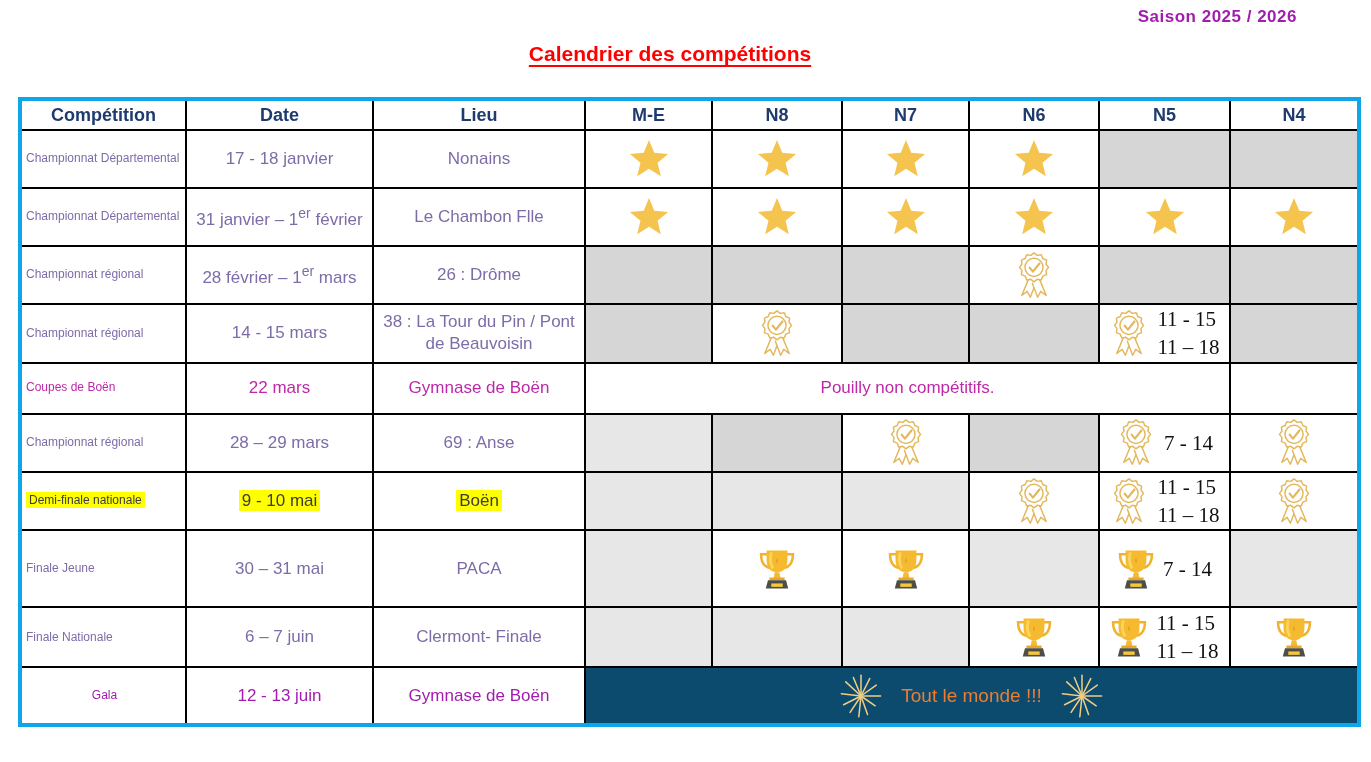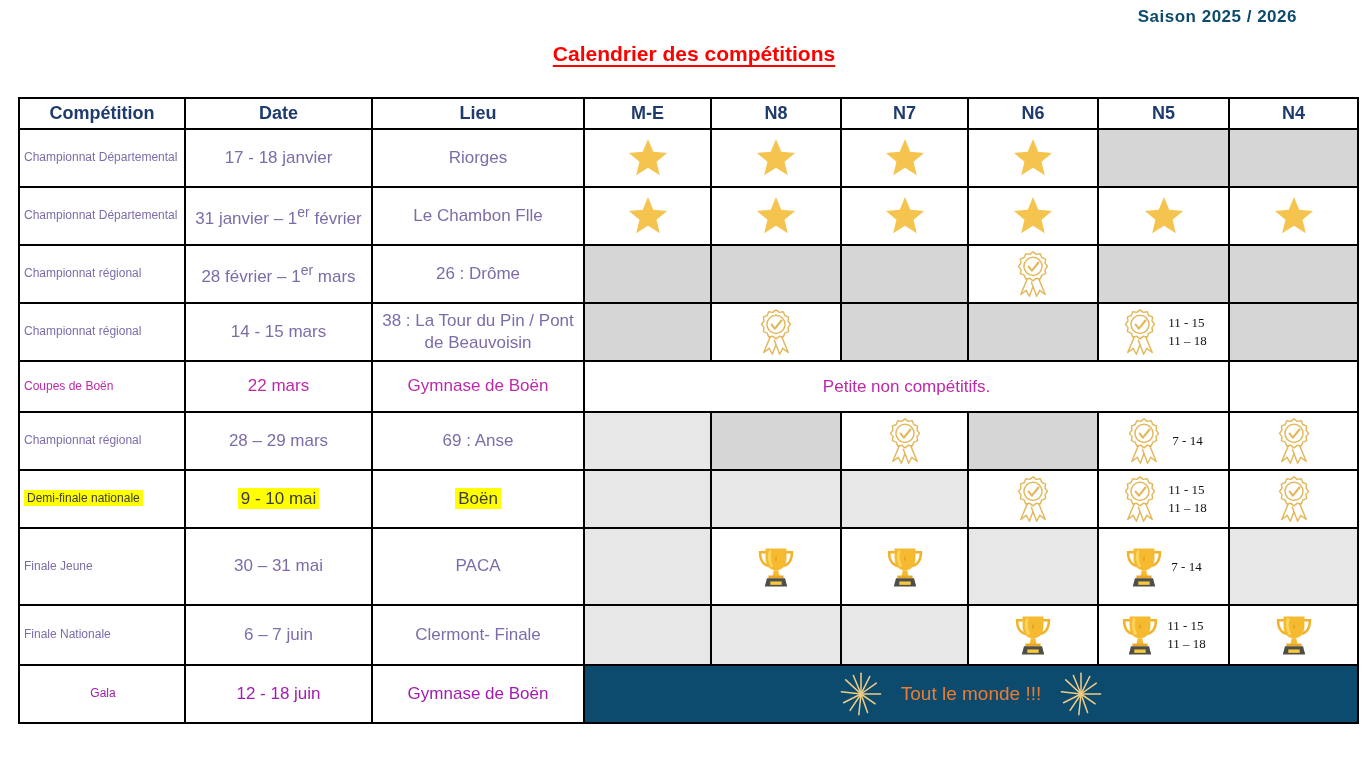--- a/index.html
+++ b/index.html
@@ -2,31 +2,31 @@
 <html><head>
 <meta charset="utf-8">
 <style>
   html,body{margin:0;padding:0;}
   body{
     width:1371px;height:762px;background:#ffffff;position:relative;overflow:hidden;
     font-family:"Liberation Sans","DejaVu Sans",sans-serif;
   }
   .season{
     position:absolute;top:7px;right:74px;
-    color:#0c4a6e;font-weight:bold;font-size:17px;letter-spacing:.5px;
+    color:#a21caf;font-weight:bold;font-size:17px;letter-spacing:.5px;
   }
   .title{
     position:absolute;top:42px;left:0;width:1340px;text-align:center;
     color:#ff0000;font-weight:bold;font-size:21px;
-    text-decoration:underline;text-underline-offset:4px;padding-left:24px;
+    text-decoration:underline;text-underline-offset:4px;
   }
   table.cal{
     position:absolute;left:18px;top:97px;
     border-collapse:collapse;table-layout:fixed;
-    border:2px solid #0ea5e9;
+    border:4px solid #0ea5e9;
   }
   .cal th,.cal td{border:2px solid #000;padding:0 2px;vertical-align:middle;overflow:hidden;}
   .cal thead tr{height:31px;}
   .cal tbody tr{height:58px;}
   .cal tr.rshort{height:51px;}
   .cal tr.r61{height:77px;}
   .cal tr.r60{height:60px;}
   .cal th{color:#1f3b6e;font-size:18px;font-weight:bold;text-align:center;background:#fff;}
   td.c-comp{color:#7d6ca8;font-size:12px;text-align:left;padding-left:4px;line-height:1.3;}
   td.c-date,td.c-lieu{color:#7d6ca8;font-size:17px;text-align:center;line-height:1.3;}
@@ -38,21 +38,21 @@
   td[data-bg="gray"]{background:#d6d6d6;}
   td[data-bg="lightgray"]{background:#e7e7e7;}
   td[data-bg="white"]{background:#ffffff;}
   td.m-magenta{font-size:17px;text-align:center;background:#fff;}
   .hl{background:#ffff00;color:#3c3c3c;padding:1px 3px;-webkit-box-decoration-break:clone;box-decoration-break:clone;}
   .ic-star{width:44px;height:40px;vertical-align:middle;}
   .ic-medal{width:40px;height:49px;vertical-align:middle;}
   .ic-troph{width:38px;height:42px;vertical-align:middle;}
   .ic-fw{width:48px;height:48px;vertical-align:middle;}
   .n5wrap{display:flex;align-items:center;justify-content:center;gap:8px;}
-  .lbl{font-family:"Liberation Serif","DejaVu Serif",serif;font-size:13px;color:#111;line-height:1.35;text-align:left;white-space:nowrap;}
+  .lbl{font-family:"Liberation Serif","DejaVu Serif",serif;font-size:21px;color:#111;line-height:1.35;text-align:left;white-space:nowrap;}
   .gala-wrap{display:flex;align-items:center;justify-content:center;gap:16px;
     color:#ed7d31;font-size:19px;}
 </style>
 </head>
 <body>
 
 <div class="season">Saison 2025 / 2026</div>
 <div class="title">Calendrier des compétitions</div>
 
 <table class="cal">
@@ -78,21 +78,21 @@
       <th>N6</th>
       <th>N5</th>
       <th>N4</th>
     </tr>
   </thead>
   <tbody>
 
     <tr>
       <td class="c-comp">Championnat Départemental</td>
       <td class="c-date"><span>17 - 18 janvier</span></td>
-      <td class="c-lieu">Riorges</td>
+      <td class="c-lieu">Nonains</td>
       <td class="icell" data-bg="white"><svg class="ic-star" viewBox="0 0 24 22">
             <path d="M12 0.5 14.9 7.6 22.5 8.2 16.7 13.1 18.5 20.5 12 16.4 5.5 20.5 7.3 13.1 1.5 8.2 9.1 7.6Z" fill="#f4c44e"></path>
           </svg></td>
       <td class="icell" data-bg="white"><svg class="ic-star" viewBox="0 0 24 22">
             <path d="M12 0.5 14.9 7.6 22.5 8.2 16.7 13.1 18.5 20.5 12 16.4 5.5 20.5 7.3 13.1 1.5 8.2 9.1 7.6Z" fill="#f4c44e"></path>
           </svg></td>
       <td class="icell" data-bg="white"><svg class="ic-star" viewBox="0 0 24 22">
             <path d="M12 0.5 14.9 7.6 22.5 8.2 16.7 13.1 18.5 20.5 12 16.4 5.5 20.5 7.3 13.1 1.5 8.2 9.1 7.6Z" fill="#f4c44e"></path>
           </svg></td>
       <td class="icell" data-bg="white"><svg class="ic-star" viewBox="0 0 24 22">
@@ -179,21 +179,21 @@
             </div>
           </div>
         </td>
       <td class="icell" data-bg="gray"></td>
     </tr>
 
     <tr class="rshort magenta">
       <td class="c-comp">Coupes de Boën</td>
       <td class="c-date"><span>22 mars</span></td>
       <td class="c-lieu">Gymnase de Boën</td>
-      <td class="m-magenta" colspan="5">Petite non compétitifs.</td>
+      <td class="m-magenta" colspan="5">Pouilly non compétitifs.</td>
       <td class="icell" data-bg="white"></td>
     </tr>
 
     <tr>
       <td class="c-comp">Championnat régional</td>
       <td class="c-date"><span>28 – 29 mars</span></td>
       <td class="c-lieu">69 : Anse</td>
       <td class="icell" data-bg="lightgray"></td>
       <td class="icell" data-bg="gray"></td>
       <td class="icell" data-bg="white"><svg class="ic-medal" viewBox="0 0 44 54">
@@ -372,21 +372,21 @@
             <path d="M20 10l1 3.2-1 3.2-1-3.2z" fill="#e2a01f"></path>
             <path d="M17.6 25.5h4.8l1.2 6h-7.2z" fill="#f5ba30"></path>
             <rect x="12" y="31" width="16" height="2.8" fill="#e8a825"></rect>
             <path d="M10.5 33.8h19l2.3 8.7H8.2z" fill="#4e4e46"></path>
             <rect x="14" y="37.2" width="12" height="3.6" fill="#f5c93f"></rect>
           </svg></td>
     </tr>
 
     <tr class="orange">
       <td class="c-comp center">Gala</td>
-      <td class="c-date"><span>12 - 18 juin</span></td>
+      <td class="c-date"><span>12 - 13 juin</span></td>
       <td class="c-lieu">Gymnase de Boën</td>
       <td colspan="6" style="background:#0c4a6e;">
         <div class="gala-wrap">
           <svg class="ic-fw" viewBox="0 0 44 44">
               <g stroke="#efcd85" stroke-width="1.4" stroke-linecap="round" fill="none">
                 <path d="M22 22 22 3"></path>
                 <path d="M22 22 30 6"></path>
                 <path d="M22 22 36 12"></path>
                 <path d="M22 22 40 22"></path>
                 <path d="M22 22 35 31"></path>

